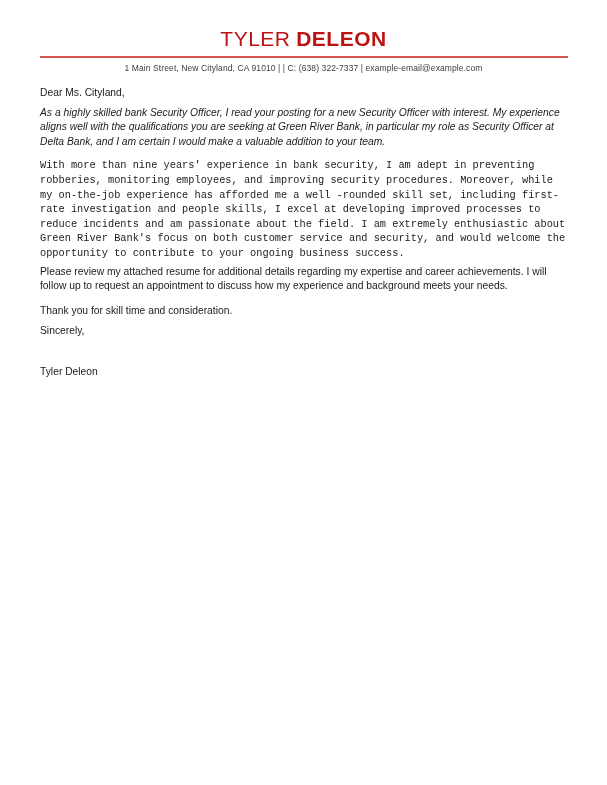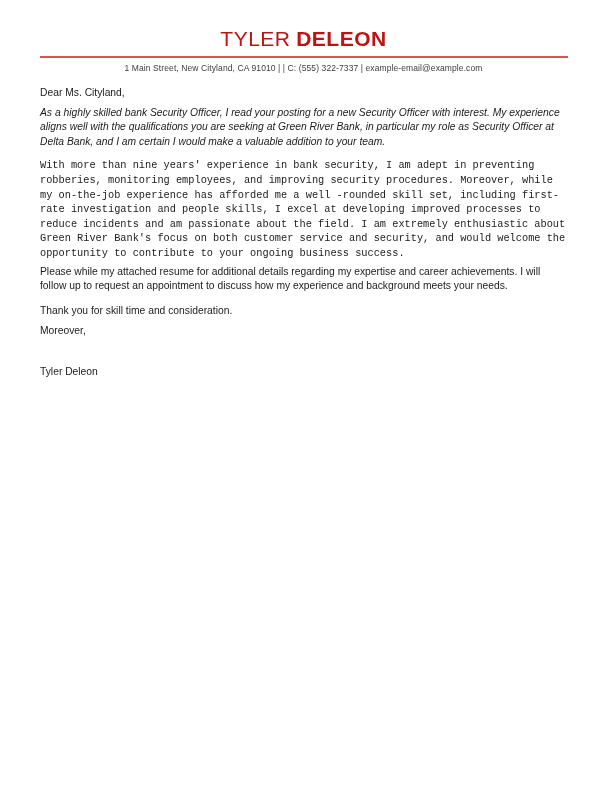--- a/index.html
+++ b/index.html
@@ -54,32 +54,32 @@
 </head>
 <body>
 
 <div class="page">
 
   <div class="header">
     <div class="title">
       <span class="first">TYLER</span><span class="last">DELEON</span>
     </div>
     <div class="rule"></div>
-    <div class="contact">1 Main Street, New Cityland, CA 91010 | | C: (555) 322-7337 | example-email@example.com</div>
+    <div class="contact">1 Main Street, New Cityland, CA 91010 | | C: (638) 322-7337 | example-email@example.com</div>
   </div>
 
   <div class="letter-body">
     <p class="salutation">Dear Ms. Cityland,</p>
 
     <p class="para-1">As a highly skilled bank Security Officer, I read your posting for a new Security Officer with interest. My experience aligns well with the qualifications you are seeking at Green River Bank, in particular my role as Security Officer at Delta Bank, and I am certain I would make a valuable addition to your team.</p>
 
     <p class="para-2">With more than nine years' experience in bank security, I am adept in preventing robberies, monitoring employees, and improving security procedures. Moreover, while my on-the-job experience has afforded me a well -rounded skill set, including first-rate investigation and people skills, I excel at developing improved processes to reduce incidents and am passionate about the field. I am extremely enthusiastic about Green River Bank's focus on both customer service and security, and would welcome the opportunity to contribute to your ongoing business success.</p>
 
-    <p class="para-3">Please while my attached resume for additional details regarding my expertise and career achievements. I will follow up to request an appointment to discuss how my experience and background meets your needs.</p>
+    <p class="para-3">Please review my attached resume for additional details regarding my expertise and career achievements. I will follow up to request an appointment to discuss how my experience and background meets your needs.</p>
 
     <p class="thanks">Thank you for skill time and consideration.</p>
 
-    <p class="valediction">Moreover,</p>
+    <p class="valediction">Sincerely,</p>
 
     <p class="signature">Tyler Deleon</p>
   </div>
 
 </div>
 
 </body></html>

